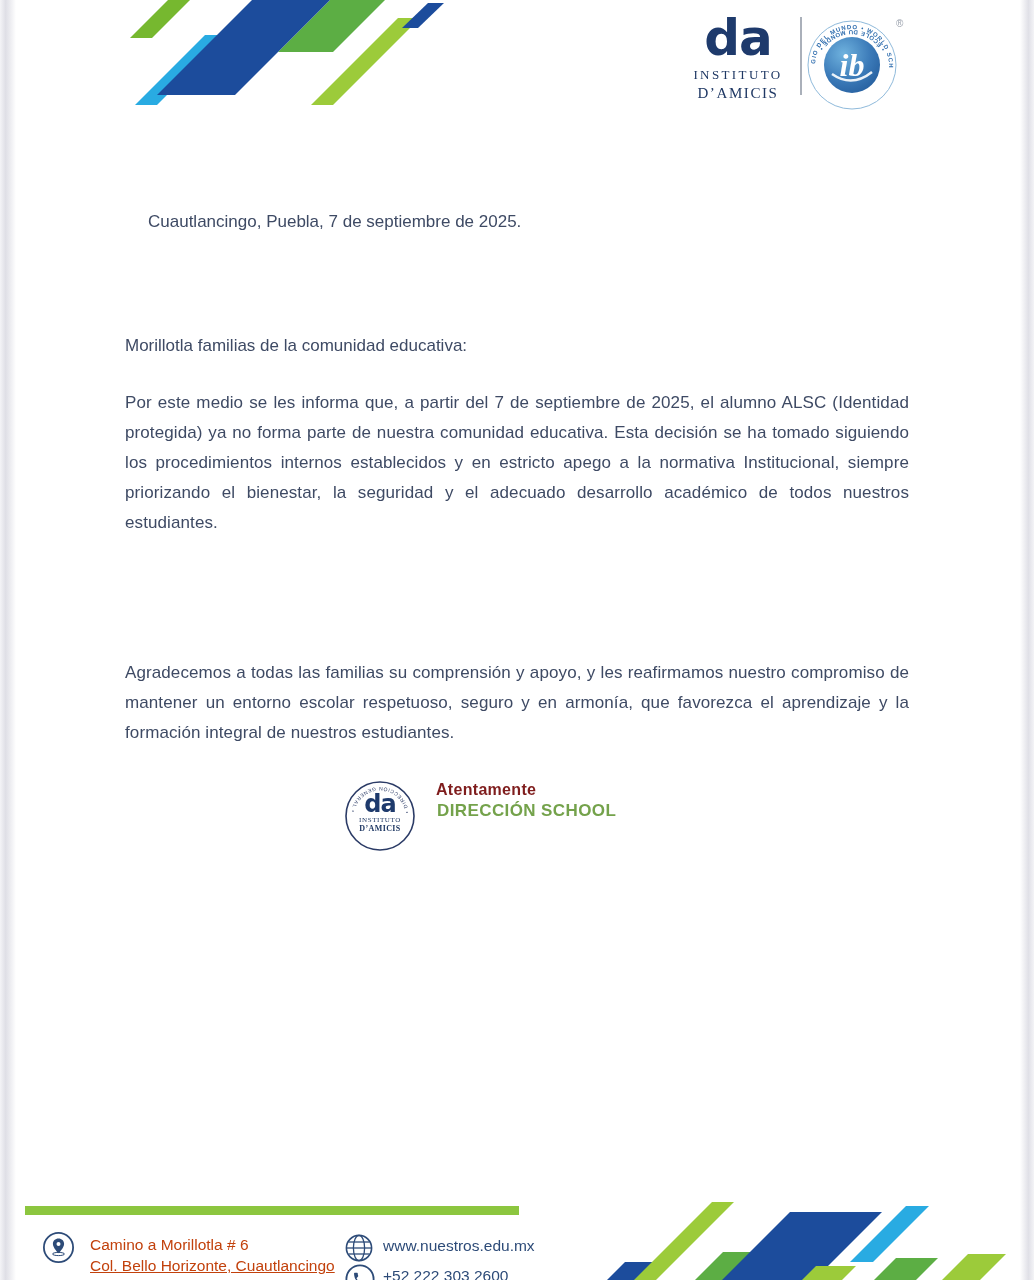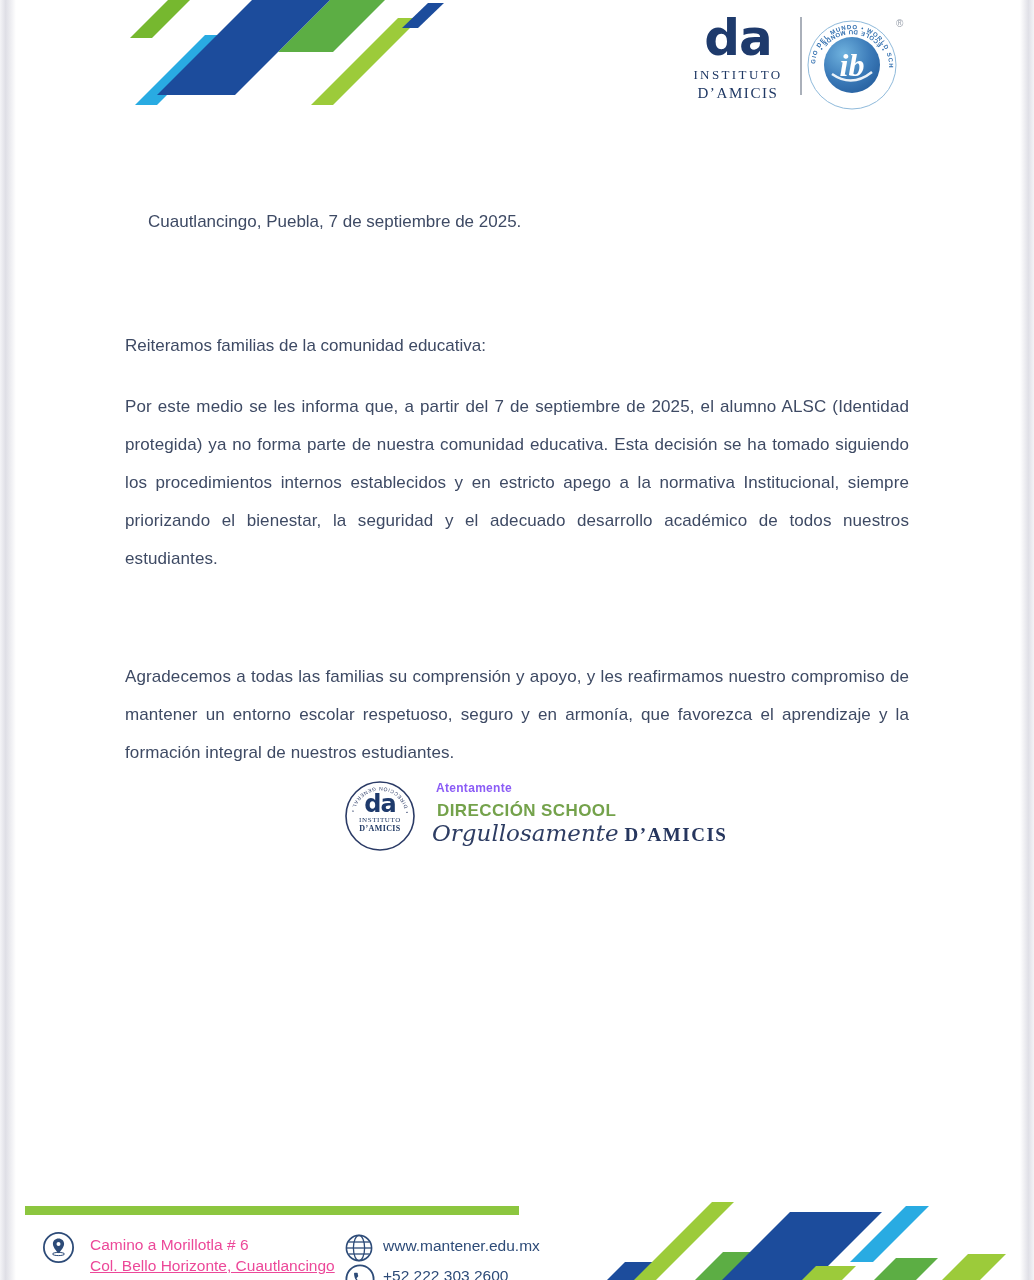--- a/index.html
+++ b/index.html
@@ -20,33 +20,33 @@
   .school-logo .monogram{font-family:"DejaVu Sans",sans-serif;font-weight:700;font-size:50px;line-height:52px;letter-spacing:-1px;}
   .school-logo .l1{font-family:"Liberation Serif","DejaVu Serif",serif;font-size:13px;letter-spacing:2.4px;margin-top:3px;color:#1F3864;}
   .school-logo .l2{font-family:"Liberation Serif","DejaVu Serif",serif;font-size:15px;letter-spacing:1.6px;margin-top:2px;color:#1F3864;}
   .logo-divider{position:absolute;left:800px;top:17px;width:2px;height:78px;background:#aab0ba;}
   .ib-wrap{position:absolute;left:806px;top:18px;width:92px;height:94px;}
   .reg-mark{position:absolute;left:896px;top:18px;font-size:10px;color:#99a0ac;}
 
   
   .textline,.para{position:absolute;left:125px;width:784px;color:#3E4A64;font-size:17px;}
   .textline{white-space:nowrap;}
-  .para{text-align:justify;line-height:38px;letter-spacing:0.1px;}
+  .para{text-align:justify;line-height:30px;letter-spacing:0.1px;}
 
   
   .sig-stamp{position:absolute;left:343px;top:778px;width:74px;height:76px;}
-  .sig-closing{position:absolute;left:436px;top:781px;font-size:12px;font-weight:700;color:#8b5cf6;letter-spacing:0.3px;}
+  .sig-closing{position:absolute;left:436px;top:781px;font-size:16px;font-weight:700;color:#7f1d1d;letter-spacing:0.3px;}
   .sig-dept{position:absolute;left:437px;top:801px;font-size:17px;font-weight:700;color:#74A24B;letter-spacing:0.4px;}
   .sig-slogan{position:absolute;left:432px;top:820px;white-space:nowrap;}
   .sig-slogan .script{font-family:"DejaVu Serif","Liberation Serif",serif;font-style:italic;font-size:23px;color:#2E3D63;}
   .sig-slogan .brand{font-family:"Liberation Serif","DejaVu Serif",serif;font-weight:700;font-size:19px;letter-spacing:1.5px;color:#26365E;margin-left:6px;}
 
   
   .green-bar{position:absolute;left:25px;top:1206px;width:494px;height:9px;background:#8CC63F;}
-  .addr{position:absolute;left:90px;color:#ec4899;font-size:15.5px;white-space:nowrap;text-align:right;}
+  .addr{position:absolute;left:90px;color:#c2410c;font-size:15.5px;white-space:nowrap;text-align:right;}
   .contact{position:absolute;left:383px;color:#2D4B78;font-size:15.5px;white-space:nowrap;}
   .icon-abs{position:absolute;}
 </style>
 </head>
 <body>
 
 <div class="page">
 
   <div class="edge-left"></div>
   <div class="edge-right"></div>
@@ -87,43 +87,40 @@
         <textPath href="#ibBot" startOffset="50%" text-anchor="middle">• ÉCOLE DU MONDE •</textPath>
       </text>
       <circle cx="46" cy="47" r="28" fill="url(#ibgrad)"></circle>
       <path d="M 26,56 Q 46,70 66,54" stroke="#ffffff" stroke-width="2.5" fill="none" opacity="0.9"></path>
       <text x="46" y="58" text-anchor="middle" font-family="Liberation Serif, serif" font-style="italic" font-weight="bold" font-size="32" fill="#ffffff">ib</text>
     </svg>
   </div>
   <div class="reg-mark">®</div>
 
   <div class="textline" style="top:212px;margin-left:23px;">Cuautlancingo, Puebla, 7 de septiembre de 2025.</div>
-  <div class="textline" style="top:336px;">Reiteramos familias de la comunidad educativa:</div>
+  <div class="textline" style="top:336px;">Morillotla familias de la comunidad educativa:</div>
   <div class="para" style="top:388px;">Por este medio se les informa que, a partir del 7 de septiembre de 2025, el alumno ALSC (Identidad protegida) ya no forma parte de nuestra comunidad educativa. Esta decisión se ha tomado siguiendo los procedimientos internos establecidos y en estricto apego a la normativa Institucional, siempre priorizando el bienestar, la seguridad y el adecuado desarrollo académico de todos nuestros estudiantes.</div>
   <div class="para" style="top:658px;">Agradecemos a todas las familias su comprensión y apoyo, y les reafirmamos nuestro compromiso de mantener un entorno escolar respetuoso, seguro y en armonía, que favorezca el aprendizaje y la formación integral de nuestros estudiantes.</div>
 
   <div class="sig-stamp">
     <svg width="74" height="76" viewBox="0 0 74 76">
       <defs>
         <path id="stampBot" d="M 66,38 A 29,29 0 0 0 8,38" fill="none"></path>
       </defs>
       <circle cx="37" cy="38" r="34" fill="#ffffff" stroke="#2B3B66" stroke-width="1.6"></circle>
       <text x="37" y="34" text-anchor="middle" font-family="DejaVu Sans, sans-serif" font-weight="bold" font-size="24" letter-spacing="-1" fill="#1E3A6C">da</text>
       <text x="37" y="44" text-anchor="middle" font-family="Liberation Serif, serif" font-size="7" letter-spacing="0.6" fill="#1F3864">INSTITUTO</text>
       <text x="37" y="53" text-anchor="middle" font-family="Liberation Serif, serif" font-size="8" font-weight="bold" letter-spacing="0.4" fill="#1F3864">D’AMICIS</text>
       <text font-size="5" fill="#2B3B66" letter-spacing="1.2">
         <textPath href="#stampBot" startOffset="50%" text-anchor="middle">• DIRECCIÓN GENERAL •</textPath>
       </text>
     </svg>
   </div>
   <div class="sig-closing">Atentamente</div>
   <div class="sig-dept">DIRECCIÓN SCHOOL</div>
-  <div class="sig-slogan">
-    <span class="script">Orgullosamente</span><span class="brand">D’AMICIS</span>
-  </div>
 
   <div class="green-bar"></div>
 
   <div class="icon-abs" style="left:42px;top:1231px;">
     <svg width="33" height="33" viewBox="0 0 33 33">
       <circle cx="16.5" cy="16.5" r="14.6" fill="none" stroke="#2D4B78" stroke-width="1.8"></circle>
       <ellipse cx="16.5" cy="23" rx="6" ry="1.6" fill="none" stroke="#2D4B78" stroke-width="1"></ellipse>
       <path d="M16.5 7.5 c-3.2 0 -5.6 2.4 -5.6 5.4 c0 3.9 5.6 9.3 5.6 9.3 s5.6 -5.4 5.6 -9.3 c0 -3 -2.4 -5.4 -5.6 -5.4z" fill="#2D4B78"></path>
       <circle cx="16.5" cy="13" r="2" fill="#ffffff"></circle>
     </svg>
@@ -134,21 +131,21 @@
 
   <div class="icon-abs" style="left:344px;top:1233px;">
     <svg width="30" height="30" viewBox="0 0 30 30">
       <circle cx="15" cy="15" r="12.6" fill="none" stroke="#2D4B78" stroke-width="1.6"></circle>
       <ellipse cx="15" cy="15" rx="5.6" ry="12.6" fill="none" stroke="#2D4B78" stroke-width="1.3"></ellipse>
       <line x1="2.4" y1="15" x2="27.6" y2="15" stroke="#2D4B78" stroke-width="1.3"></line>
       <line x1="4.4" y1="9" x2="25.6" y2="9" stroke="#2D4B78" stroke-width="1.3"></line>
       <line x1="4.4" y1="21" x2="25.6" y2="21" stroke="#2D4B78" stroke-width="1.3"></line>
     </svg>
   </div>
-  <div class="contact" style="top:1237px;">www.mantener.edu.mx</div>
+  <div class="contact" style="top:1237px;">www.nuestros.edu.mx</div>
 
   <div class="icon-abs" style="left:344px;top:1263px;">
     <svg width="32" height="32" viewBox="0 0 32 32">
       <circle cx="16" cy="16" r="13.6" fill="none" stroke="#2D4B78" stroke-width="1.8"></circle>
       <g transform="translate(8,8) scale(0.68)">
         <path fill="#2D4B78" d="M6.6 10.8c1.4 2.8 3.8 5.2 6.6 6.6l2.2-2.2c.3-.3.7-.4 1-.2 1.1.4 2.3.6 3.6.6.6 0 1 .4 1 1V20c0 .6-.4 1-1 1C10.8 21 3 13.2 3 3.5 3 3 3.4 2.5 4 2.5h3.5c.6 0 1 .4 1 1 0 1.3.2 2.5.6 3.6.1.3 0 .7-.2 1l-2.3 2.7z"></path>
       </g>
     </svg>
   </div>
   <div class="contact" style="top:1267px;">+52 222 303 2600</div>

